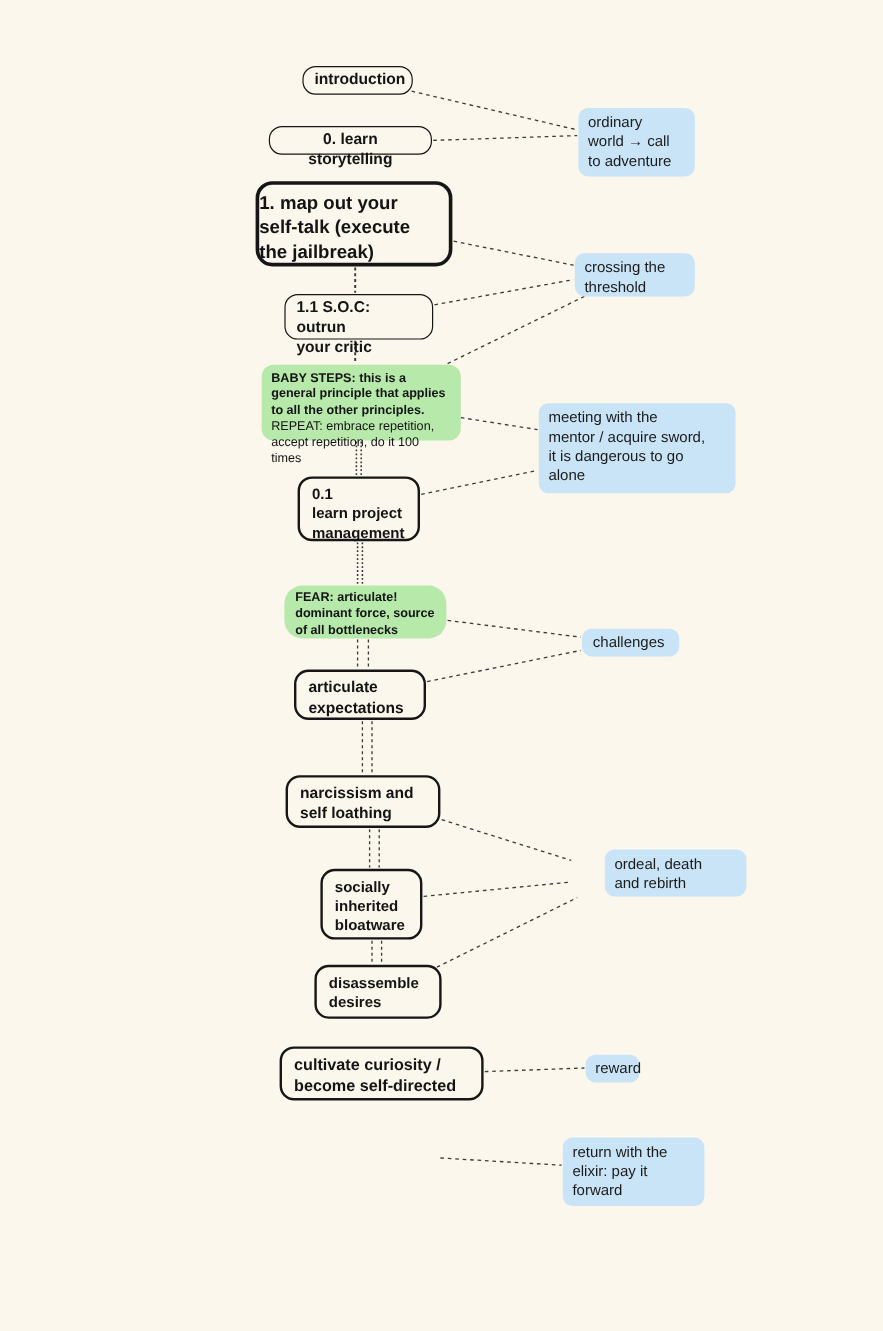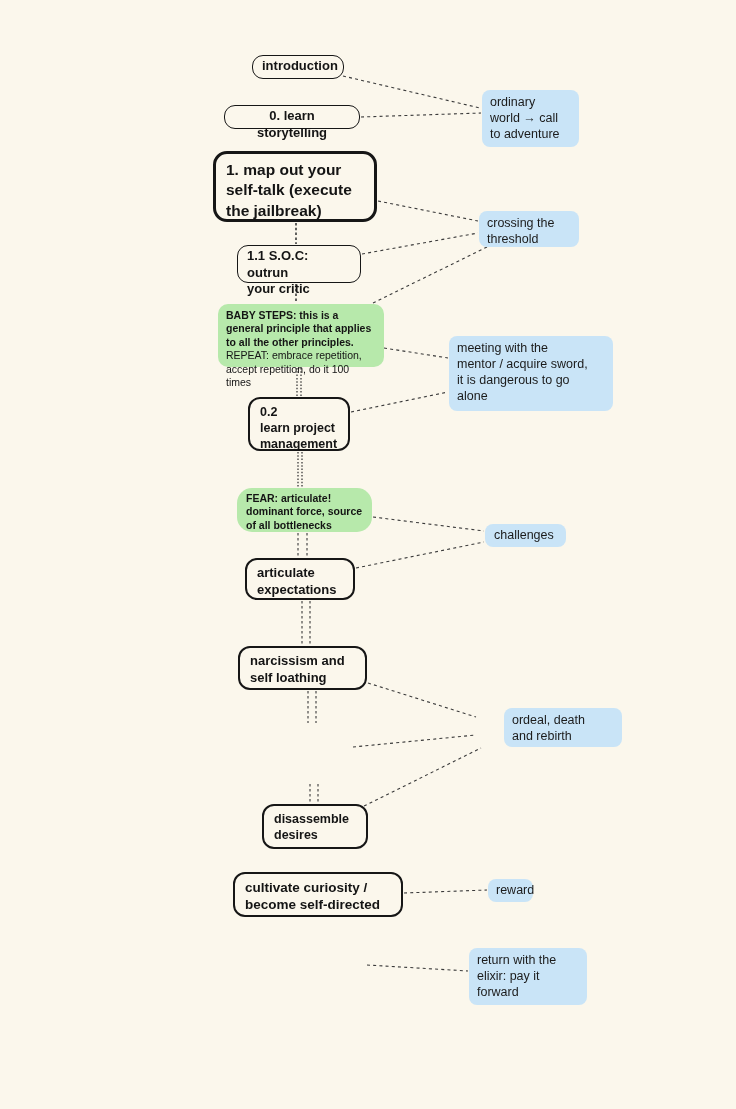--- a/index.html
+++ b/index.html
@@ -17,21 +17,21 @@
 
   .node,.green,.blue{
     position:absolute;box-sizing:border-box;white-space:pre-line;
     line-height:1.28;letter-spacing:0;
   }
   .node{
     background:var(--bg);border:2.5px solid var(--node-border);border-radius:12px;
     font-weight:700;font-size:12.5px;padding:5px 10px;
   }
   .node.thin{border-width:1.5px;border-radius:11px;padding:2px 9px;font-size:13px;}
-  .node.thick{border-width:3.5px;border-radius:14px;font-size:15.5px;padding:6px 10px;line-height:1.32;}
+  .node.thick{border-width:3.5px;border-radius:14px;font-size:15.5px;padding:6px 0;line-height:1.32;}
   .green{
     background:var(--green);border-radius:10px;font-size:10.5px;line-height:1.28;
     padding:5px 8px;white-space:normal;
   }
   .green .b{font-weight:700;}
   .green.allbold{font-weight:700;white-space:pre-line;}
   .blue{
     background:var(--blue);border-radius:8px;font-size:12.5px;font-weight:400;
     padding:4px 8px;color:#1b1b1b;
   }
@@ -108,30 +108,33 @@
   <div class="node thin center n-intro">introduction</div>
   <div class="node thin center n-story">0. learn storytelling</div>
   <div class="node thick n-map">1. map out your
 self-talk (execute
 the jailbreak)</div>
   <div class="node thin n-soc">1.1 S.O.C: outrun
 your critic</div>
 
   <div class="green n-baby"><span class="b">BABY STEPS: this is a general principle that applies to all the other principles.</span><span> REPEAT: embrace repetition, accept repetition, do it 100 times</span></div>
 
-  <div class="node n-pm">0.2
+  <div class="node n-pm">0.1
 learn project
 management</div>
   <div class="green allbold n-fear">FEAR: articulate!
 dominant force, source
 of all bottlenecks</div>
   <div class="node n-artic">articulate
 expectations</div>
   <div class="node n-narc">narcissism and
 self loathing</div>
+  <div class="node n-social">socially
+inherited
+bloatware</div>
   <div class="node n-disas">disassemble
 desires</div>
   <div class="node n-cult">cultivate curiosity  /
 become self-directed</div>
 
   <div class="blue s-ordinary">ordinary
 world → call
 to adventure</div>
   <div class="blue s-threshold">crossing the
 threshold</div>

